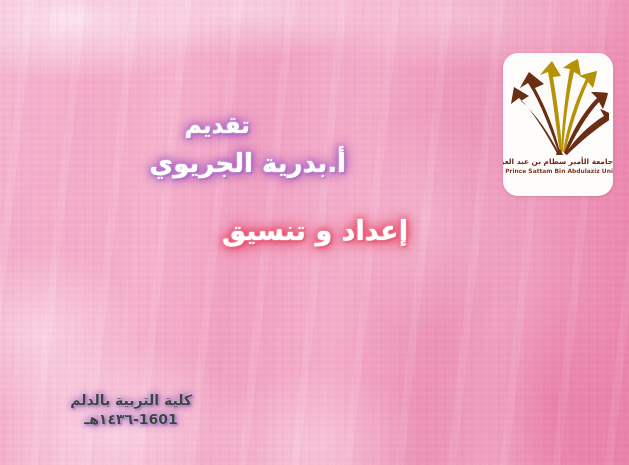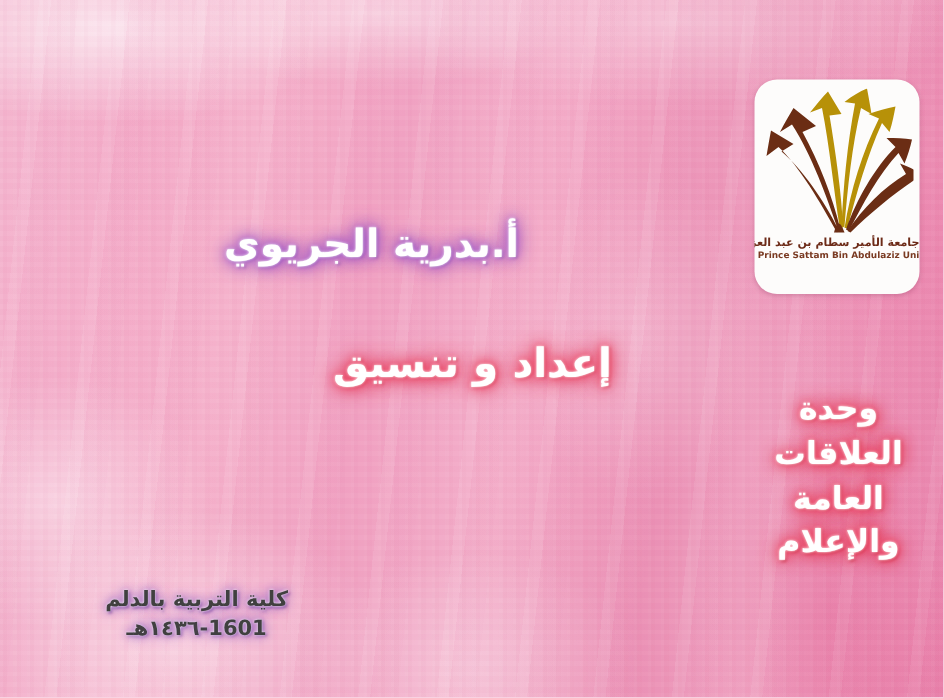--- a/index.html
+++ b/index.html
@@ -107,21 +107,20 @@
       1px 1px 2px rgba(110,40,140,.85);
   }
   
   .glow-red {
     text-shadow:
       0 0 2px #ffffff,
       0 0 5px #f2516f,
       0 0 10px #e8304f,
       0 0 16px #d61f3e,
       1px 1px 2px rgba(190,30,60,.8);
-    margin-top: 12px;
   }
 
   #line-taqdeem {
     top: 112px;
     right: 379px;
     font-size: 23px;
   }
   #line-presenter {
     top: 148px;
     right: 283px;
@@ -233,20 +232,21 @@
 <body>
 
 <div id="slide">
 
   <div class="bg-layer bg-base"></div>
   <div class="bg-layer bg-clouds"></div>
   <div class="bg-layer bg-weave"></div>
   <div class="bg-layer bg-streaks"></div>
   <div class="bg-layer bg-vert-bands"></div>
 
+  <div class="txt glow-violet" id="line-taqdeem">تقديم</div>
 
   <div class="txt glow-violet" id="line-presenter">أ.بدرية الجريوي</div>
 
   <div class="txt glow-red" id="line-prep">إعداد و تنسيق</div>
 
 
   <div id="footer-block">
     <div class="fline">كلية التربية بالدلم</div>
     <div class="fline">1601-١٤٣٦هـ</div>
   </div>
@@ -271,20 +271,14 @@
 
       <path d="M49 96 C51 88 53 88 56 96 Z" fill="#6b2d14"></path>
     </svg>
 
     <div id="logo-text">
       <div class="ar">جامعة الأمير سطام بن عبد العزيز</div>
       <div class="en">Prince Sattam Bin Abdulaziz University</div>
     </div>
   </div>
 
-  <div id="unit-block">
-    <div class="uline">وحدة</div>
-    <div class="uline">العلاقات</div>
-    <div class="uline">العامة</div>
-    <div class="uline">والإعلام</div>
-  </div>
 
 </div>
 
 </body></html>

